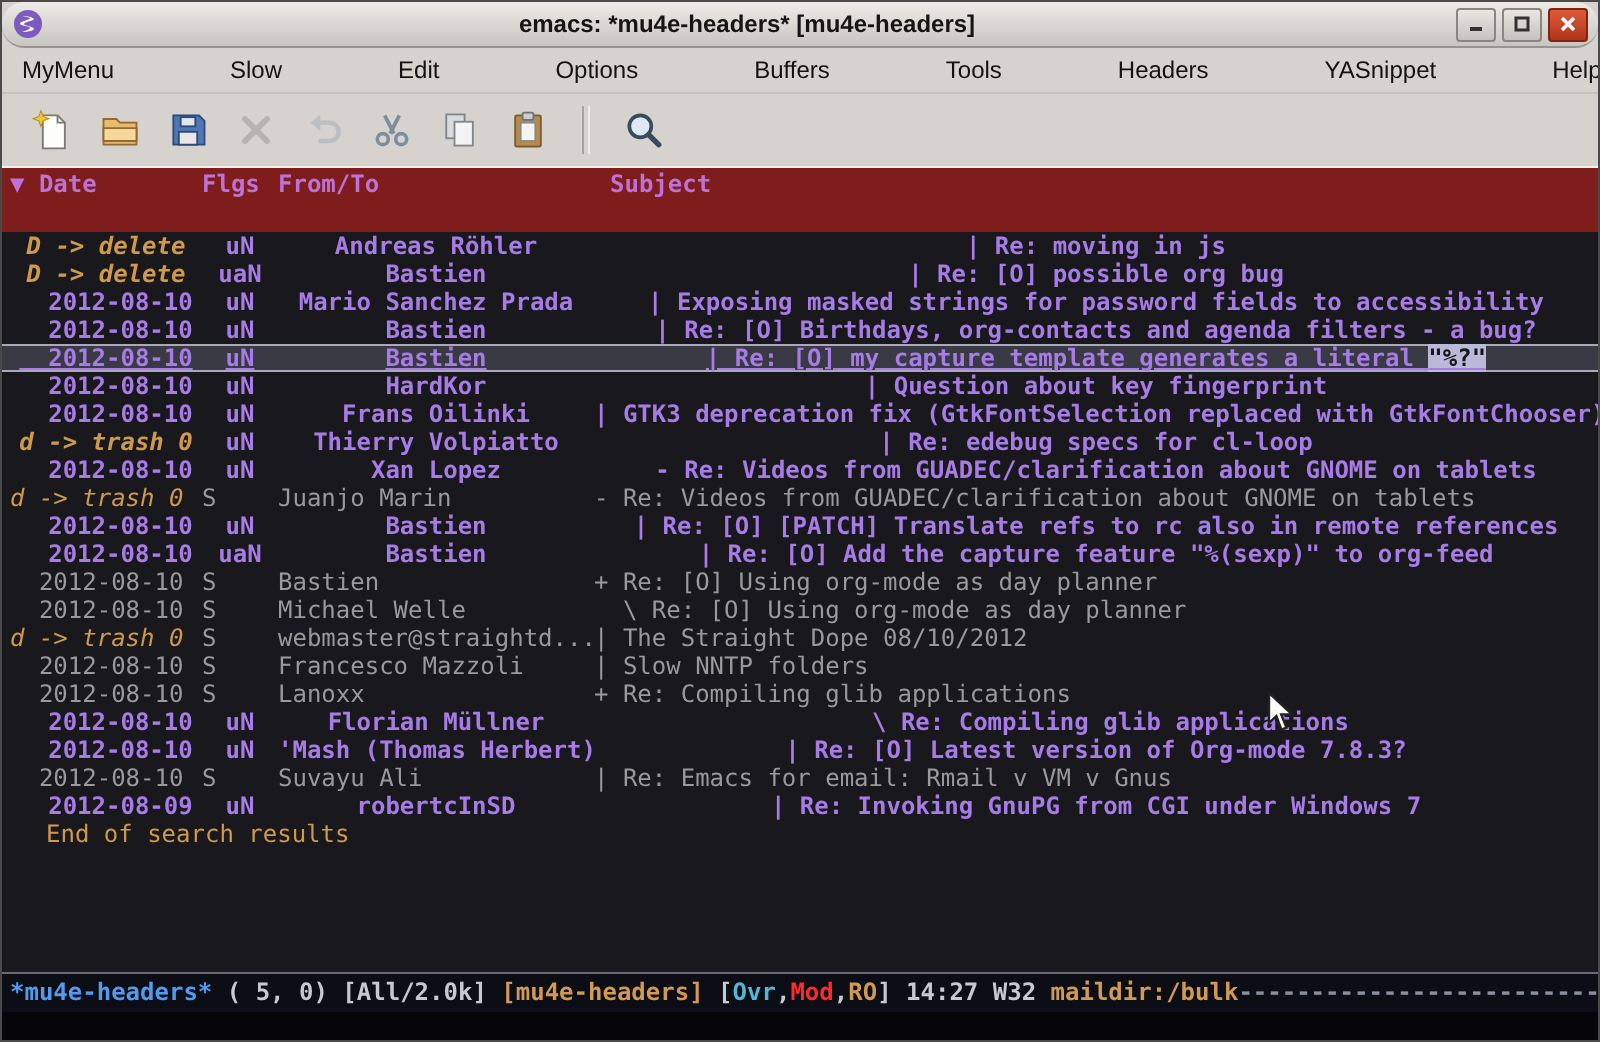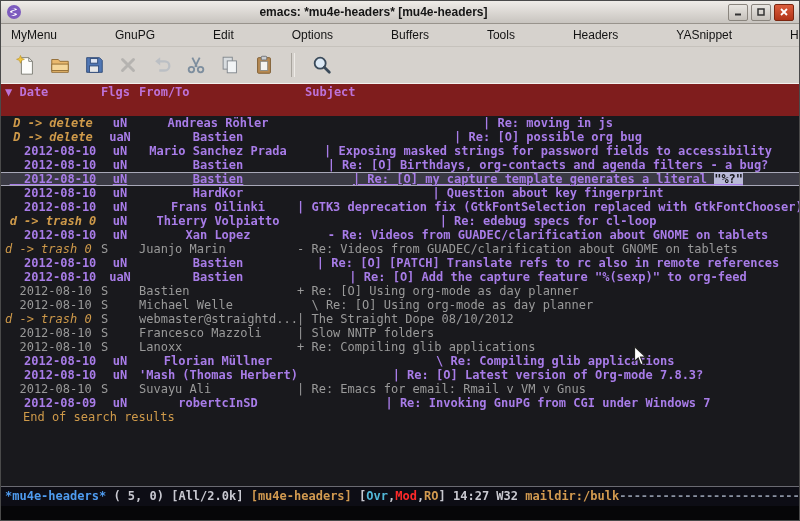--- a/index.html
+++ b/index.html
@@ -1,21 +1,21 @@
 <!DOCTYPE html>
 <html><head>
 <meta charset="utf-8">
 <style>
   html,body{margin:0;padding:0;background:#303030;}
   .window{width:800px;height:521px;box-sizing:border-box;display:flex;flex-direction:column;
     border:1px solid #4a4a4a;background:#d6d2cd;position:relative;overflow:hidden;}
 
   
   .titlebar{height:22px;flex:none;display:flex;align-items:center;padding:0 5px;
-    background:linear-gradient(#efece8,#c8c4bf);border-bottom:1px solid #98938c;}
+    background:linear-gradient(#efece8,#c8c4bf);border-bottom:1px solid #98938c;border-radius:11px;}
   .app-icon{width:16px;height:16px;flex:none;}
   .title-text{flex:1;text-align:center;font:bold 12px "Liberation Sans",sans-serif;color:#151515;
     white-space:nowrap;overflow:hidden;}
   .tb-btn{width:18px;height:15px;margin-left:3px;flex:none;border:1px solid #8a857e;border-radius:2px;
     background:linear-gradient(#e9e6e2,#c5c1bb);display:flex;align-items:center;justify-content:center;cursor:default;}
   .tb-btn svg{width:10px;height:10px;}
   .tb-close{background:linear-gradient(#dc5d3c,#b03418);border-color:#7c2610;}
 
   
   .menubar{height:22px;flex:none;display:flex;align-items:center;background:#d6d2cd;padding:0 3px;
@@ -89,21 +89,21 @@
         <div class="tb-btn tb-close">
           <svg viewBox="0 0 10 10">
             <path d="M2 2l6 6M8 2L2 8" stroke="#fff" stroke-width="1.8"></path>
           </svg>
         </div>
       </div>
   </div>
 
   <div class="menubar">
       <span class="menu-item">MyMenu</span>
-      <span class="menu-item">GnuPG</span>
+      <span class="menu-item">Slow</span>
       <span class="menu-item">Edit</span>
       <span class="menu-item">Options</span>
       <span class="menu-item">Buffers</span>
       <span class="menu-item">Tools</span>
       <span class="menu-item">Headers</span>
       <span class="menu-item">YASnippet</span>
       <span class="menu-item">Help</span>
     </div>
 
   <div class="toolbar">

